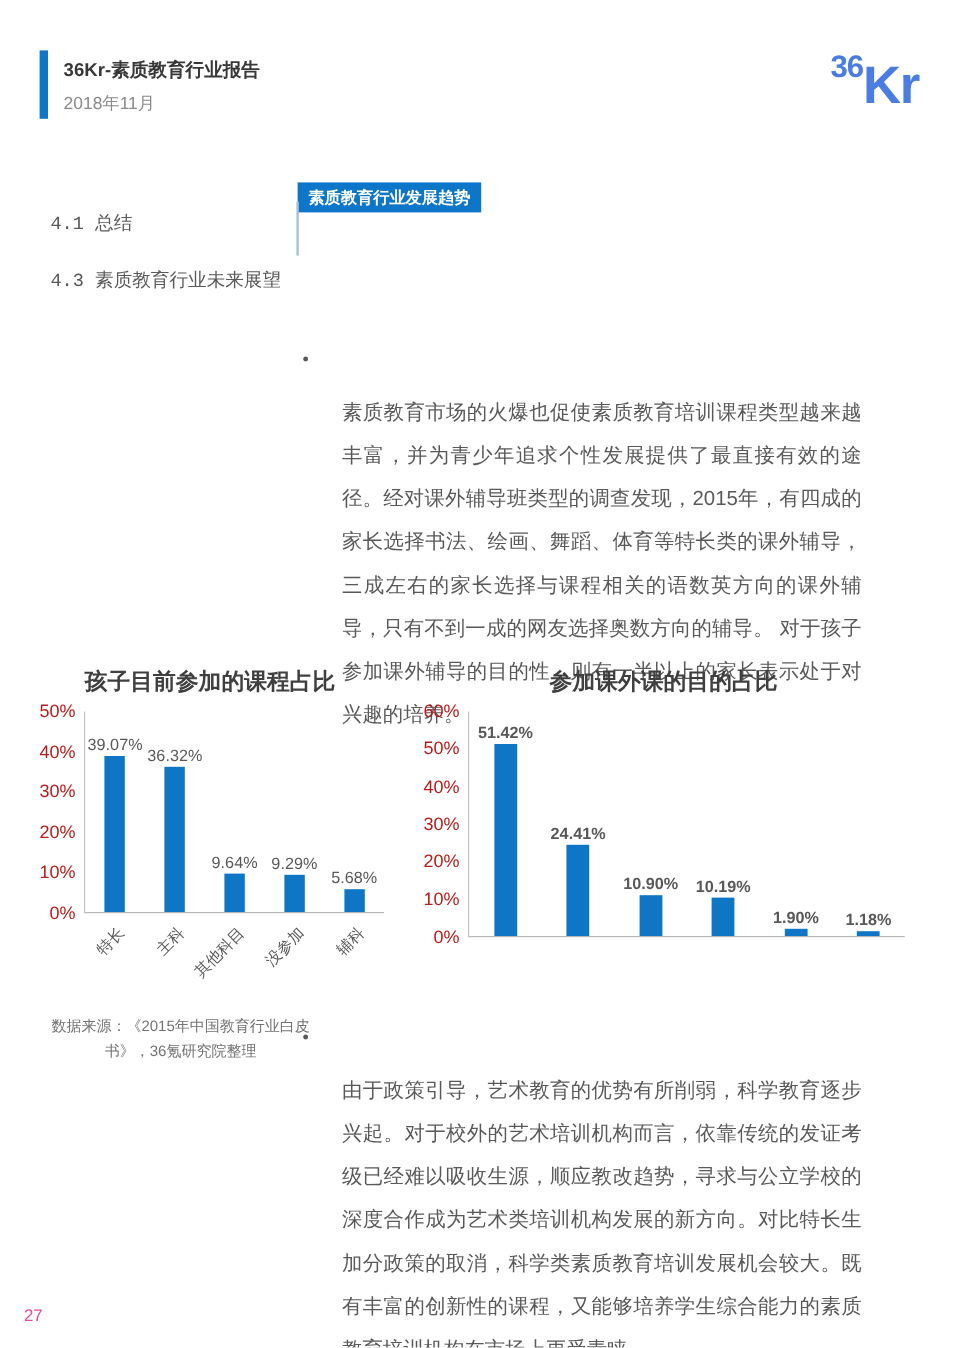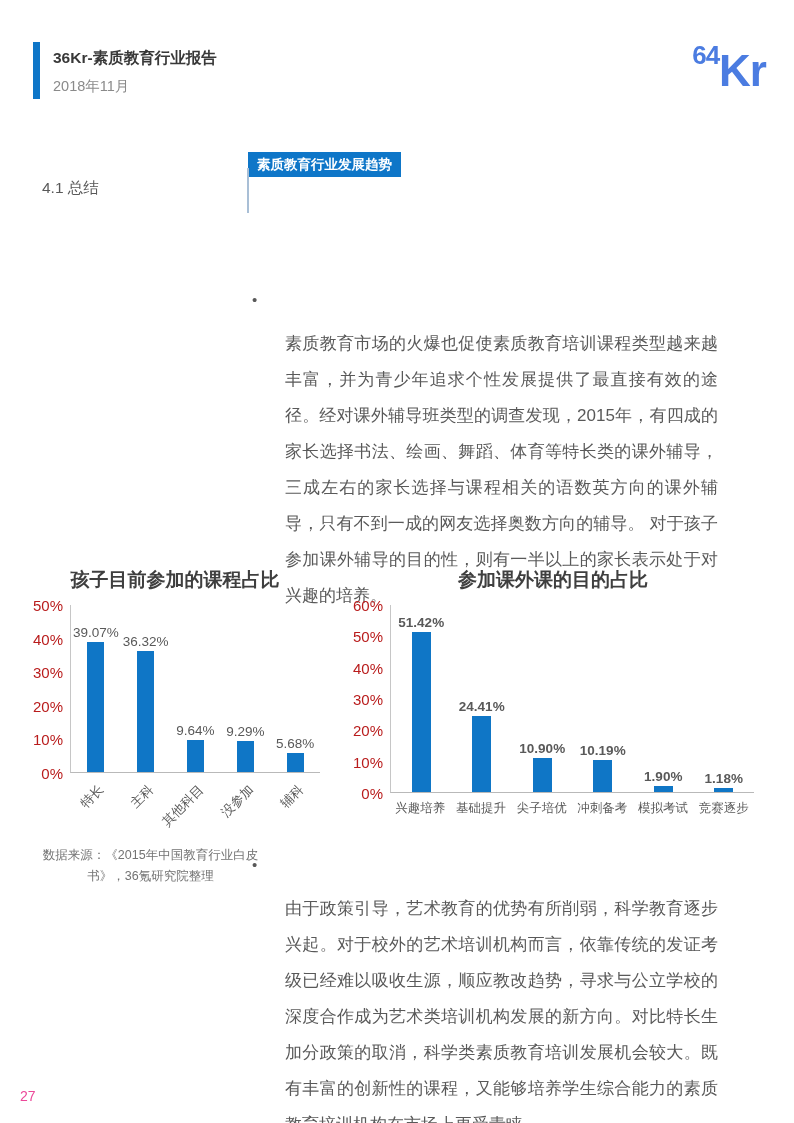--- a/index.html
+++ b/index.html
@@ -14,40 +14,40 @@
   
   .header-bar { position: absolute; left: 33px; top: 42px; width: 7px; height: 57px; background: #0e76c8; }
   .header-title { position: absolute; left: 53px; top: 48px; font-size: 15.5px; font-weight: bold; color: #383838; }
   .header-date { position: absolute; left: 53px; top: 77px; font-size: 14.5px; color: #8a8a8a; }
   .logo { position: absolute; right: 28px; top: 40px; color: #4b7ce1; font-weight: bold; letter-spacing: -1px; }
   .logo .logo-36 { font-size: 26px; vertical-align: 22px; }
   .logo .logo-kr { font-size: 44px; vertical-align: 0; }
 
   
   .sidebar { position: absolute; left: 42px; top: 164px; width: 200px; }
-  .sidebar-item { font-size: 15.5px; line-height: 47px; color: #595959; cursor: pointer; }
+  .sidebar-item { font-size: 15.5px; line-height: 47px; color: #595959; cursor: pointer; font-family: Liberation Mono, monospace; }
   .sidebar-item.active { color: #0e76c8; font-weight: bold; }
 
   
   .tag { position: absolute; left: 248px; top: 152px; height: 25px; line-height: 25px;
          background: #0e76c8; color: #ffffff; font-size: 13.5px; font-weight: bold; padding: 0 9px; }
   .tag-connector { position: absolute; left: 247px; top: 168px; width: 2px; height: 45px; background: #a9bfd6; }
   .main-title { position: absolute; left: 253px; top: 186px; width: 470px;
                 font-size: 31px; line-height: 37px; font-weight: bold; color: #0e76c8; }
   .bullet-block { position: absolute; display: flex; }
   .bullet-block .bullet { width: 33px; font-size: 15px; color: #595959; line-height: 36px; flex: none; }
   .bullet-block .btext { flex: 1; font-size: 17px; line-height: 36px; color: #595959; text-align: justify; margin-top: 44px; }
   .para1 { left: 252px; top: 282px; width: 466px; }
   .para2 { left: 252px; top: 847px; width: 466px; }
 
   
   .chart { position: absolute; }
   .chart1 { left: 30px; top: 555px; width: 290px; }
   .chart2 { left: 352px; top: 555px; width: 402px; }
-  .chart-title { text-align: center; font-size: 19px; font-weight: bold; color: #3f3f3f; margin-bottom: 12px; white-space: nowrap; margin-top: 12px; }
+  .chart-title { text-align: center; font-size: 19px; font-weight: bold; color: #3f3f3f; margin-bottom: 12px; white-space: nowrap; }
   .chart-body { display: flex; }
   .y-axis { position: relative; flex: none; }
   .chart1 .y-axis { width: 40px; height: 168px; }
   .chart2 .y-axis { width: 38px; height: 188px; }
   .ytick { position: absolute; right: 7px; transform: translateY(50%); font-size: 15px; color: #b91c1c; }
   .plot { position: relative; flex: 1; display: flex; align-items: stretch;
           border-left: 1px solid #c6c6c6; border-bottom: 1px solid #b9b9b9; }
   .chart1 .plot { height: 168px; }
   .chart2 .plot { height: 188px; font-weight: bold; }
   .slot { flex: 1; display: flex; flex-direction: column; justify-content: flex-end; align-items: center; }
@@ -69,25 +69,26 @@
 </style>
 </head>
 <body>
 
 <div class="page">
 
   <div class="header-bar"></div>
   <div class="header-title">36Kr-素质教育行业报告</div>
   <div class="header-date">2018年11月</div>
   <div class="logo">
-    <span class="logo-36">64</span><span class="logo-kr">Kr</span>
+    <span class="logo-36">36</span><span class="logo-kr">Kr</span>
   </div>
 
   <div class="sidebar">
     <div class="sidebar-item">4.1 总结</div>
+    <div class="sidebar-item">4.3 素质教育行业未来展望</div>
   </div>
 
   <div class="tag">素质教育行业发展趋势</div>
   <div class="tag-connector"></div>
 
   <div class="bullet-block para1">
     <span class="bullet">•</span>
     <span class="btext">素质教育市场的火爆也促使素质教育培训课程类型越来越丰富，并为青少年追求个性发展提供了最直接有效的途径。经对课外辅导班类型的调查发现，2015年，有四成的家长选择书法、绘画、舞蹈、体育等特长类的课外辅导，三成左右的家长选择与课程相关的语数英方向的课外辅导，只有不到一成的网友选择奥数方向的辅导。 对于孩子参加课外辅导的目的性，则有一半以上的家长表示处于对兴趣的培养。</span>
   </div>
 
@@ -176,28 +177,20 @@
           <div class="slot">
             <div class="bar-label">1.90%</div>
             <div class="bar" style="height: 3.16667%; background: rgb(15, 118, 198);"></div>
           </div>
           <div class="slot">
             <div class="bar-label">1.18%</div>
             <div class="bar" style="height: 1.96667%; background: rgb(15, 118, 198);"></div>
           </div>
         </div>
     </div>
-    <div class="cats">
-        <div class="cat">兴趣培养</div>
-        <div class="cat">基础提升</div>
-        <div class="cat">尖子培优</div>
-        <div class="cat">冲刺备考</div>
-        <div class="cat">模拟考试</div>
-        <div class="cat">竞赛逐步</div>
-      </div>
   </div>
 
   <div class="source-note">数据来源：《2015年中国教育行业白皮书》，36氪研究院整理</div>
 
   <div class="bullet-block para2">
     <span class="bullet">•</span>
     <span class="btext">由于政策引导，艺术教育的优势有所削弱，科学教育逐步兴起。对于校外的艺术培训机构而言，依靠传统的发证考级已经难以吸收生源，顺应教改趋势，寻求与公立学校的深度合作成为艺术类培训机构发展的新方向。对比特长生加分政策的取消，科学类素质教育培训发展机会较大。既有丰富的创新性的课程，又能够培养学生综合能力的素质教育培训机构在市场上更受青睐。</span>
   </div>
 
   <div class="page-number">27</div>

